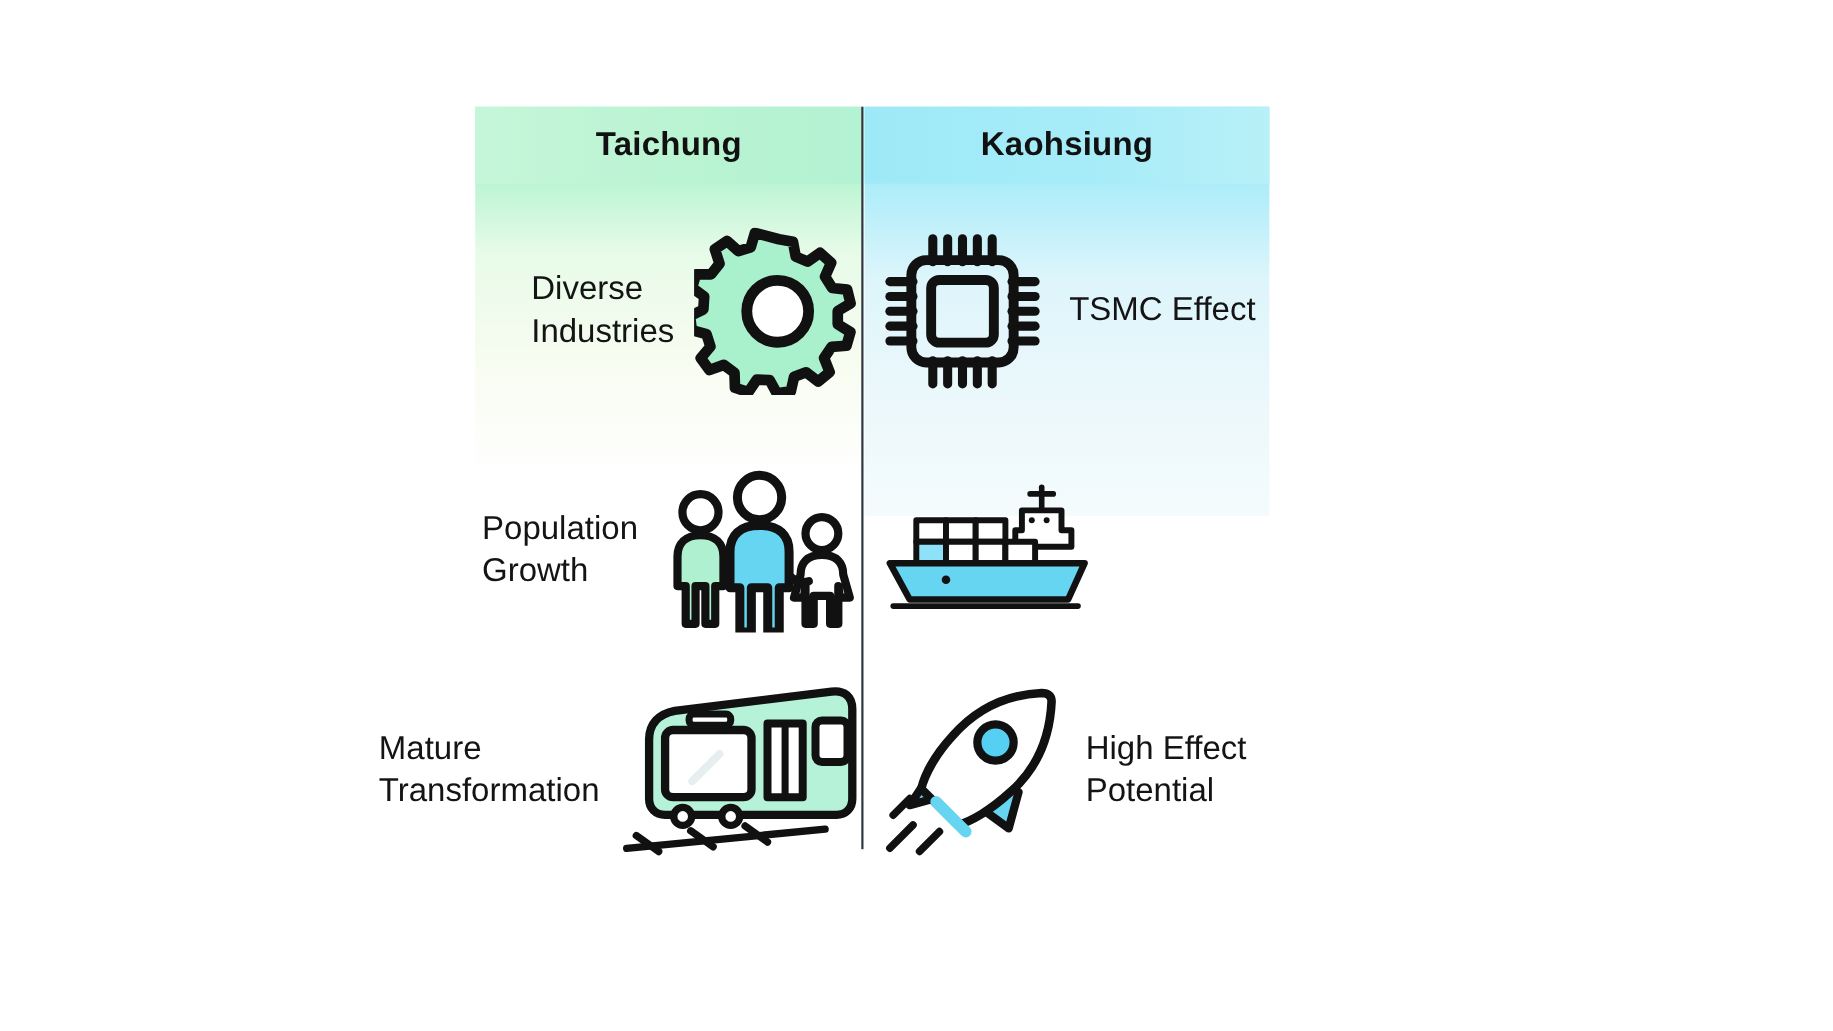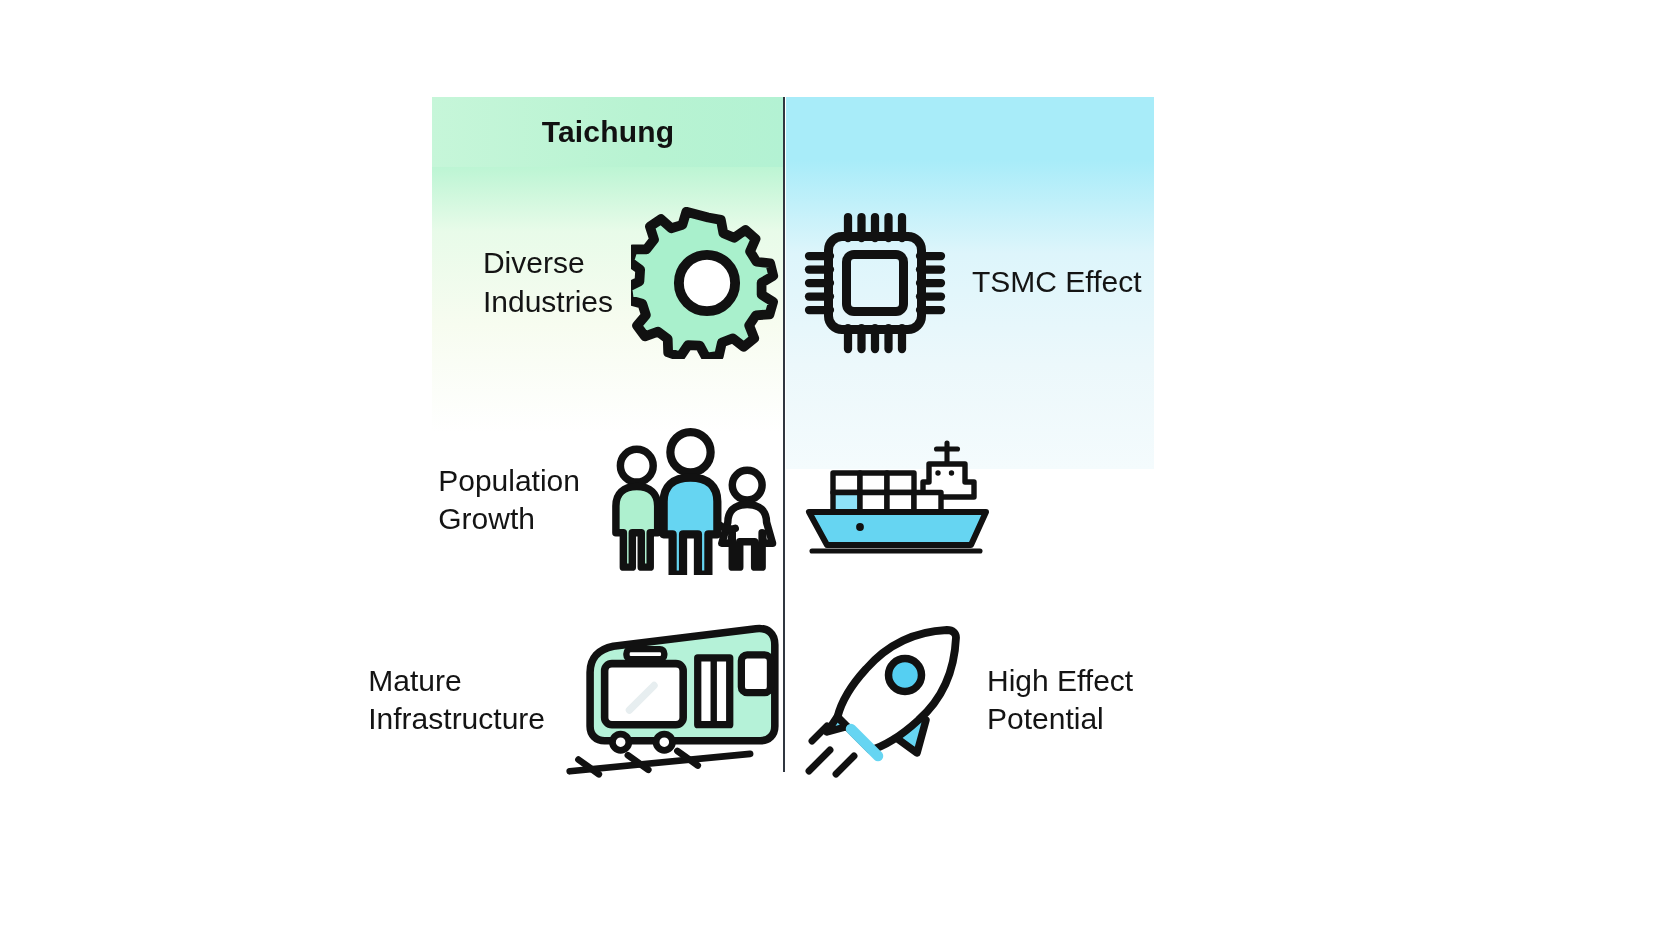--- a/index.html
+++ b/index.html
@@ -65,20 +65,23 @@
 </head>
 <body>
 
 <div class="canvas">
 
   <div class="panel panel-left"></div>
   <div class="panel panel-right"></div>
 
   <div class="hdr hdr-left">
     <span>Taichung</span>
+  </div>
+  <div class="hdr hdr-right">
+    <span>Kaohsiung</span>
   </div>
 
   <div class="divider"></div>
 
   <div class="row row-left r1">
     <div class="lbl lbl-left">Diverse
 Industries</div>
     <svg class="ico ico-gear" viewBox="0 0 100 100">
       <path d="M50 8 L58.5 9.6 L60.2 18.6 L67.4 21.6 L74.9 16.3 L81.7 22.3
                L78 30.7 L82.3 37.6 L91.4 38.6 L93.5 47 L85.7 51.6 L85.7 59.6
@@ -180,21 +183,21 @@
 
       <path d="M6 48 H124 l-10 22 H18 Z" fill="#66d5f2" stroke="#111" stroke-width="4" stroke-linejoin="round"></path>
       <circle cx="40" cy="58" r="2.6" fill="#111"></circle>
 
       <path d="M8 74 h112" stroke="#111" stroke-width="3.4" stroke-linecap="round" fill="none"></path>
     </svg>
   </div>
 
   <div class="row row-left r3">
     <div class="lbl lbl-left">Mature
-Infrastructure</div>
+Transformation</div>
     <svg class="ico ico-train" viewBox="0 0 150 110">
 
       <path d="M18 36 c0 -10 6 -16 16 -18 L132 6 c8 -1 13 3 13 11 v56 c0 6 -4 10 -10 10 H28
                c-6 0 -10 -4 -10 -10 Z" fill="#b5f2d8" stroke="#111" stroke-width="5.2" stroke-linejoin="round"></path>
 
       <rect x="28" y="30" width="54" height="42" rx="5" fill="#ffffff" stroke="#111" stroke-width="5.2"></rect>
 
       <rect x="43" y="20" width="26" height="7" rx="3" fill="#ffffff" stroke="#111" stroke-width="4.4"></rect>
 
       <path d="M45 62 L62 45" stroke="#e7eef0" stroke-width="5" stroke-linecap="round" fill="none"></path>

